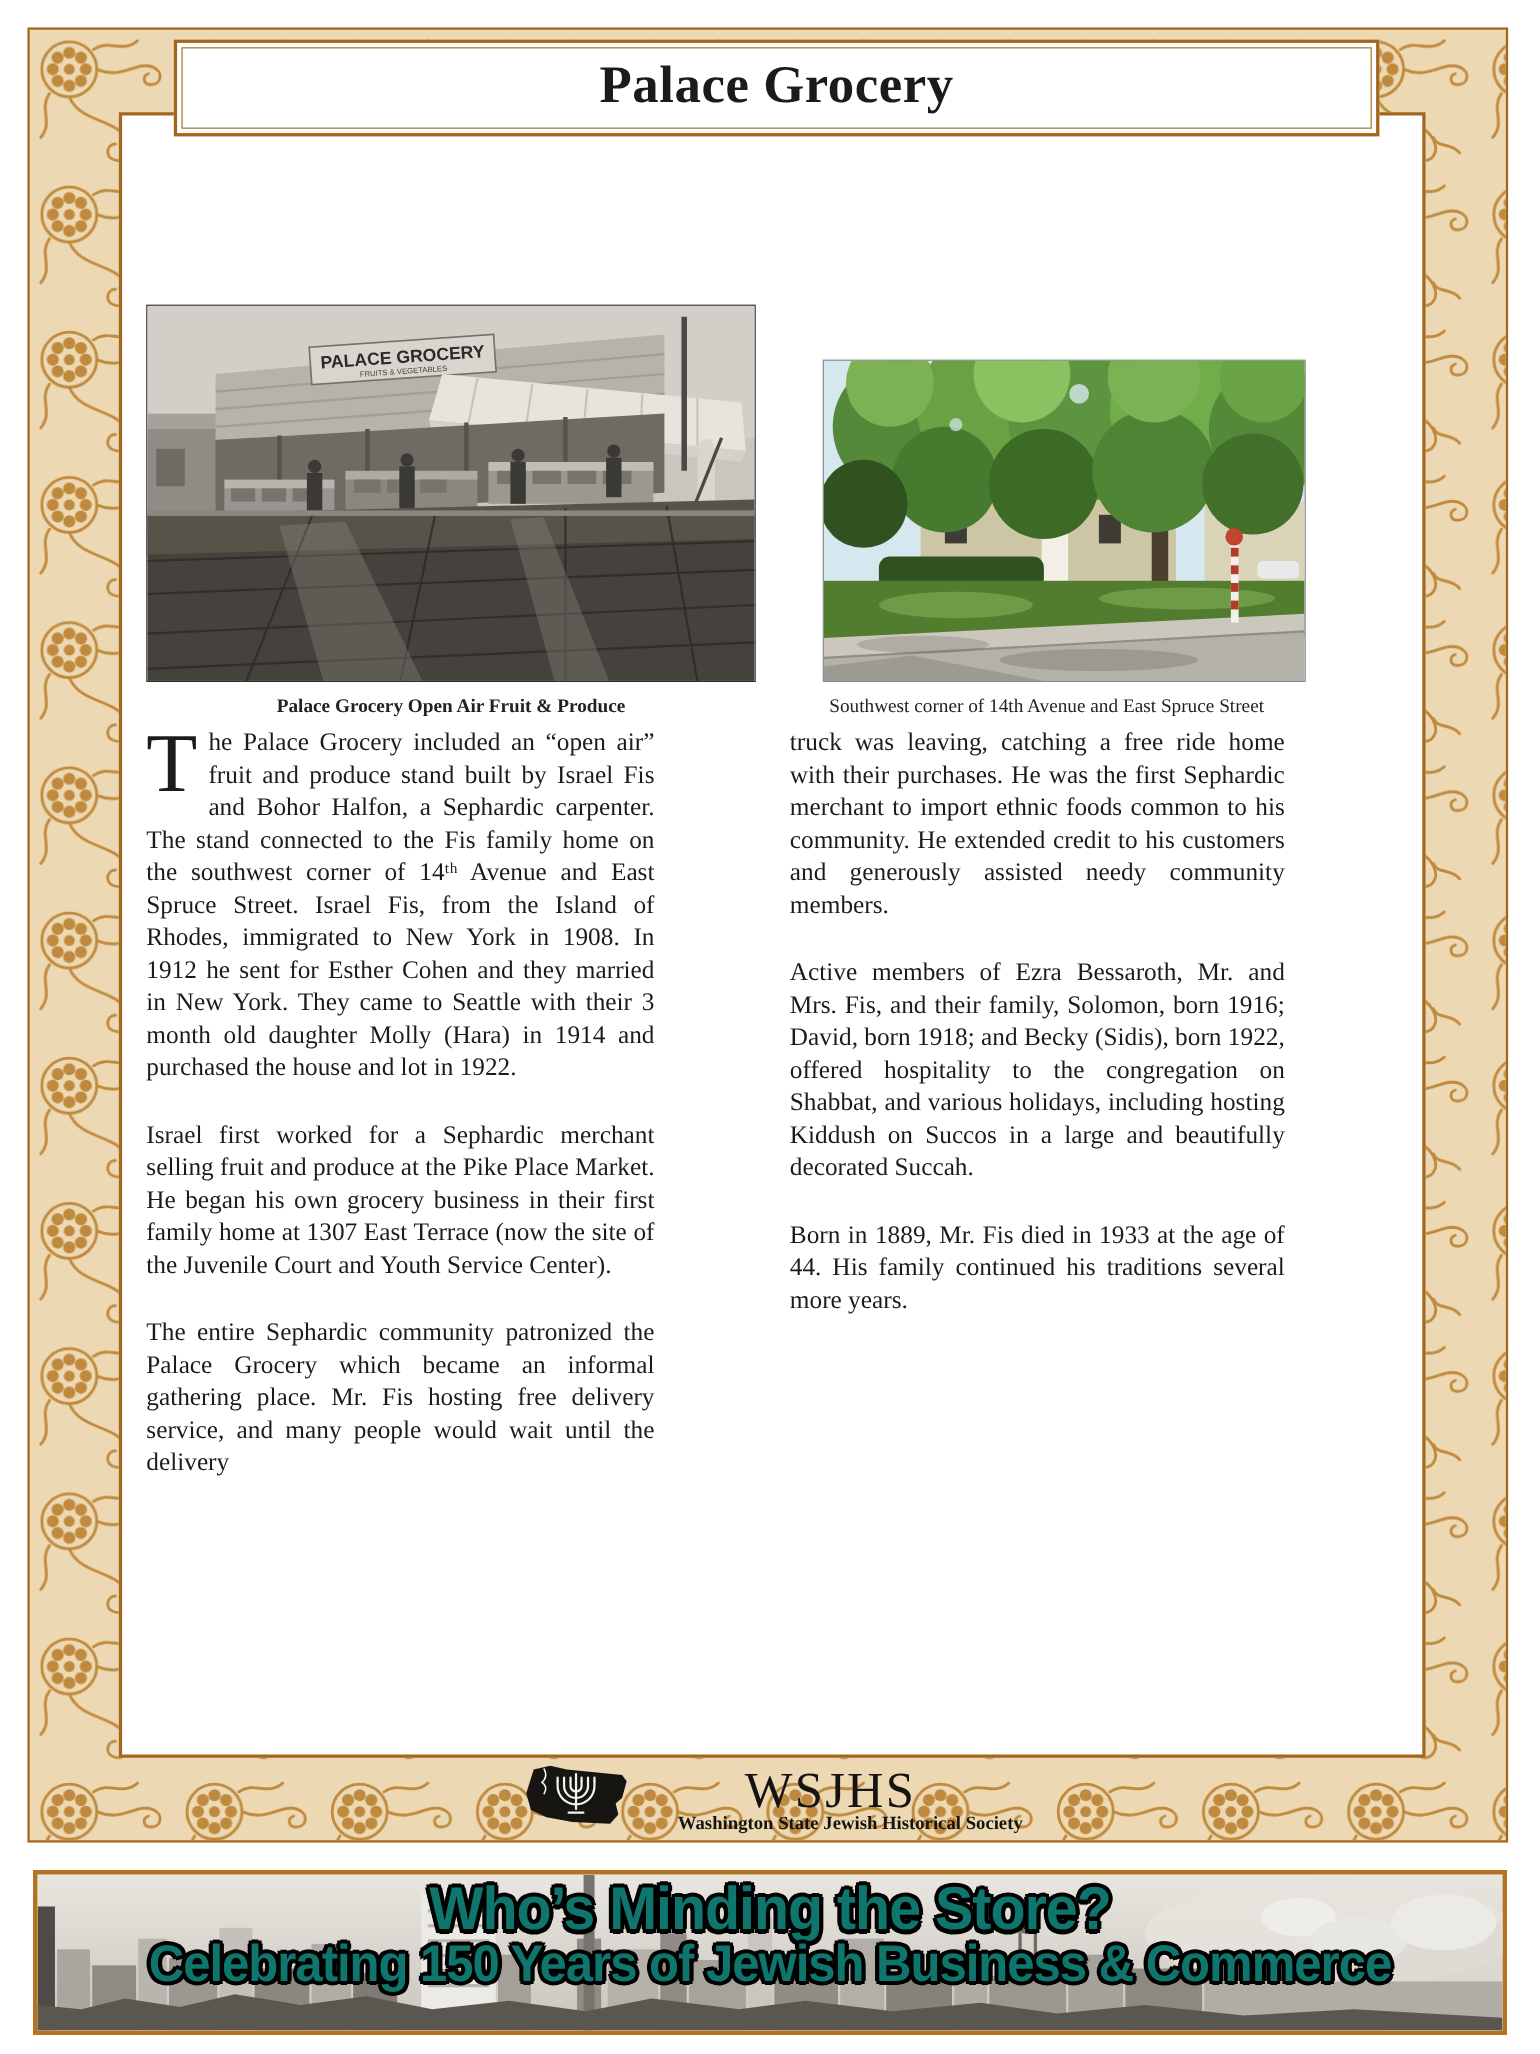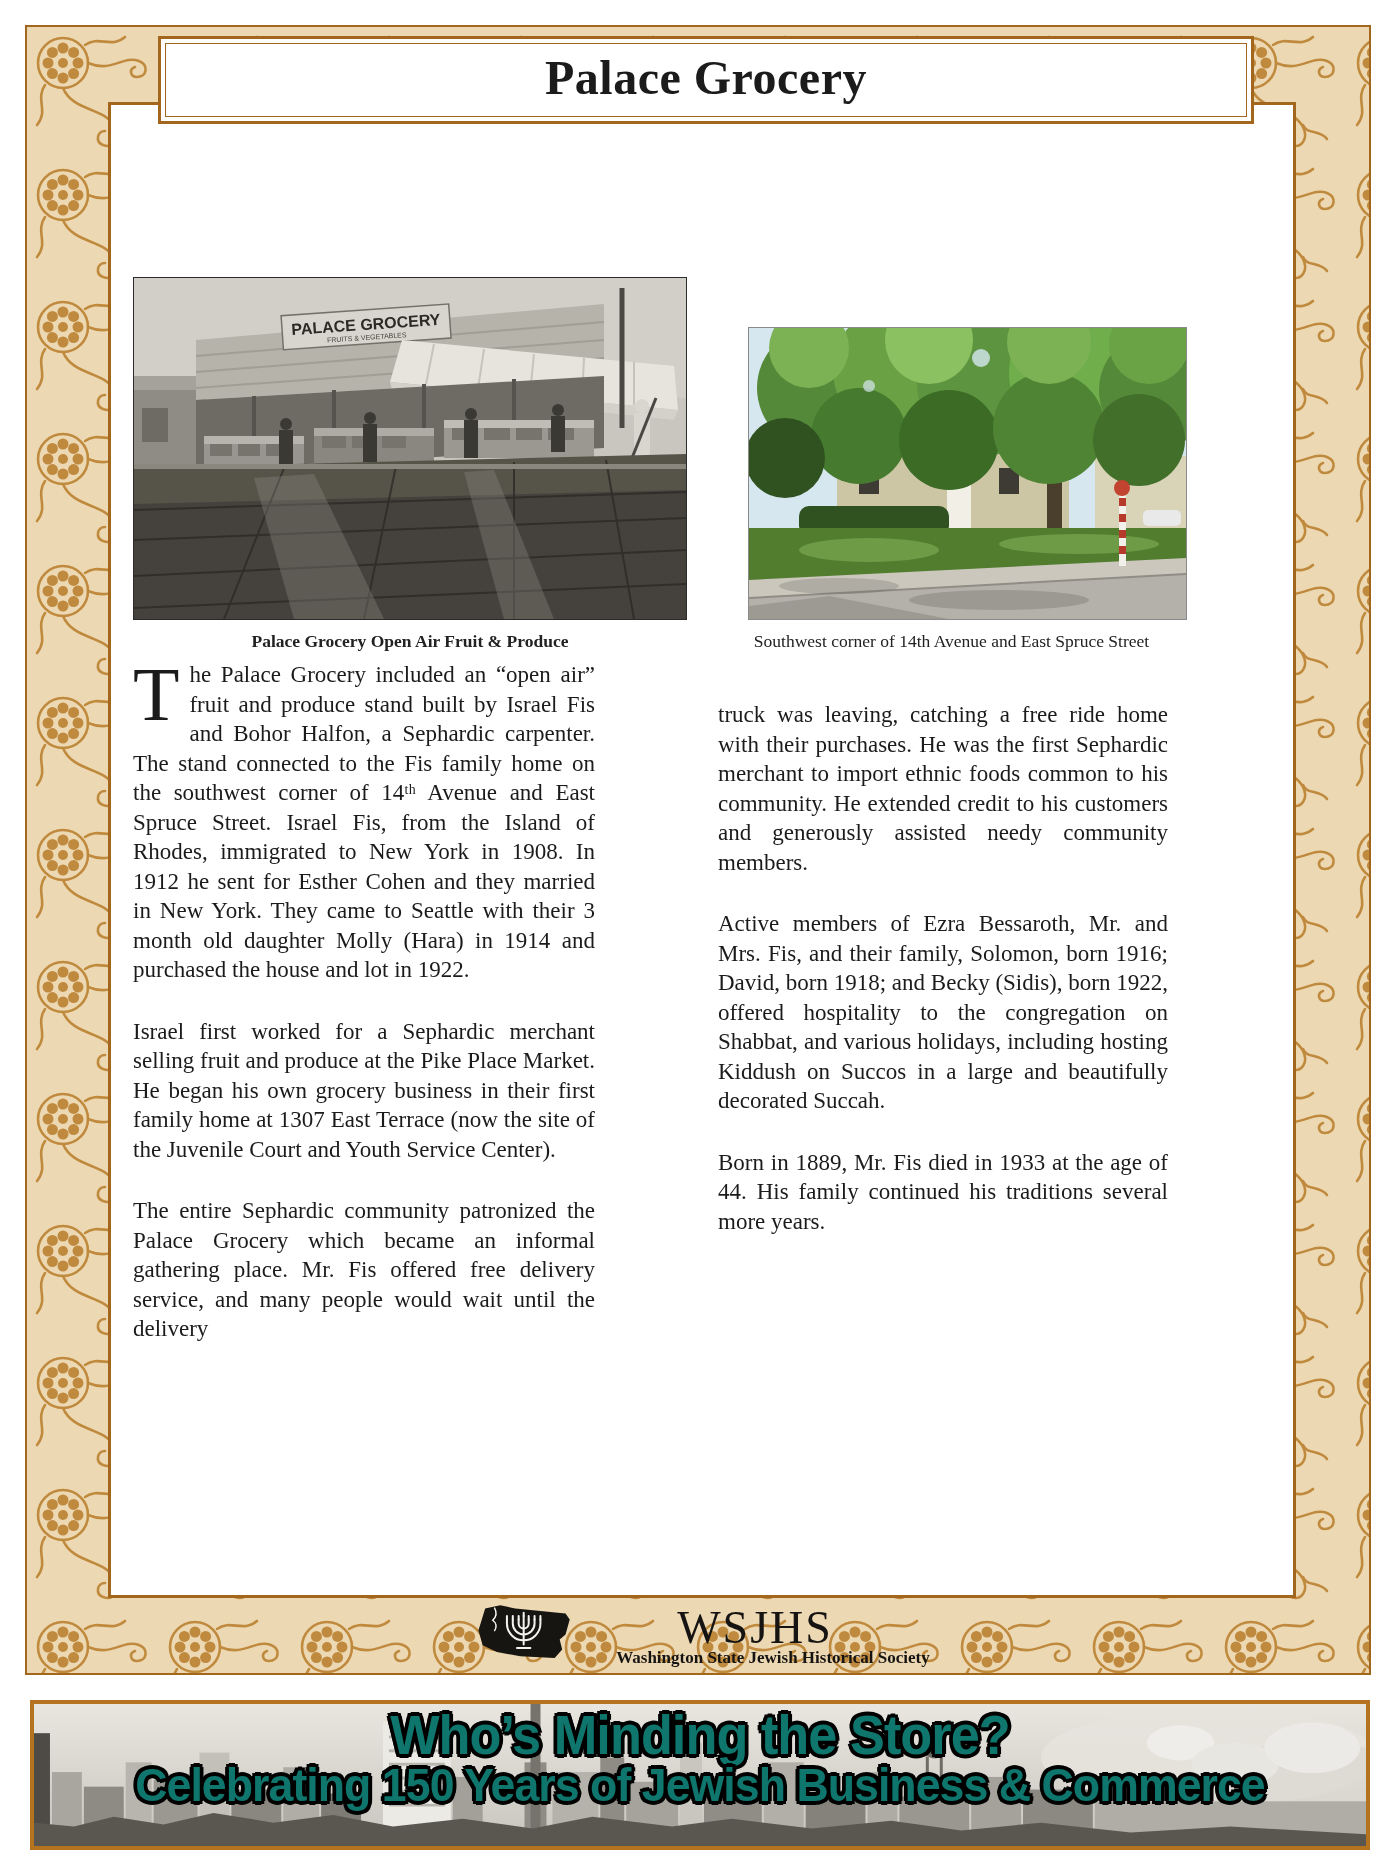--- a/index.html
+++ b/index.html
@@ -28,21 +28,21 @@
   .photo svg{display:block;width:100%;height:100%;}
   .photo-left{left:133px;top:277px;width:552px;height:341px;border:1px solid #2b2b2b;}
   .photo-right{left:748px;top:327px;width:437px;height:291px;border:1px solid #8a8a8a;}
   .caption{position:absolute;text-align:center;font-size:17.5px;line-height:22px;color:#222;}
   .cap-left{left:133px;top:630px;width:554px;font-weight:bold;}
   .cap-right{left:718px;top:630px;width:467px;}
 
   
   .col{position:absolute;top:660px;font-size:23px;line-height:29.5px;text-align:justify;}
   .col1{left:133px;width:462px;}
-  .col2{left:718px;width:450px;margin-top:40px;}
+  .col2{left:718px;width:450px;}
   .col p{margin:0 0 32px 0;}
   .dropcap{float:left;font-size:76px;line-height:60px;padding:4px 10px 0 0;}
   .citation{text-align:center;margin-top:12px;}
 
   
   .footer-logo{position:absolute;left:0;top:1598px;width:1400px;height:78px;
                display:flex;justify-content:center;align-items:center;}
   .footer-logo .state{width:104px;height:72px;margin-right:6px;flex:0 0 auto;}
   .logo-text{text-align:center;}
   .acronym{font-size:46px;line-height:42px;letter-spacing:2px;color:#161412;}
@@ -258,21 +258,21 @@
         </g>
         <circle cx="373" cy="160" r="8" fill="#c24330"></circle>
       </g>
     </svg>
   </div>
   <div class="caption cap-right">Southwest corner of 14th Avenue and East Spruce Street</div>
 
   <div class="col col1">
     <p><span class="dropcap">T</span><span>he Palace Grocery included an “open air” fruit and produce stand built by Israel Fis and Bohor Halfon, a Sephardic carpenter. The stand connected to the Fis family home on the southwest corner of 14ᵗʰ Avenue and East Spruce Street. Israel Fis, from the Island of Rhodes, immigrated to New York in 1908. In 1912 he sent for Esther Cohen and they married in New York. They came to Seattle with their 3 month old daughter Molly (Hara) in 1914 and purchased the house and lot in 1922.</span></p>
     <p>Israel first worked for a Sephardic merchant selling fruit and produce at the Pike Place Market. He began his own grocery business in their first family home at 1307 East Terrace (now the site of the Juvenile Court and Youth Service Center).</p>
-    <p>The entire Sephardic community patronized the Palace Grocery which became an informal gathering place. Mr. Fis offered free delivery service, and many people would wait until the delivery</p>
+    <p>The entire Sephardic community patronized the Palace Grocery which became an informal gathering place. Mr. Fis hosting free delivery service, and many people would wait until the delivery</p>
   </div>
   <div class="col col2">
     <p>truck was leaving, catching a free ride home with their purchases. He was the first Sephardic merchant to import ethnic foods common to his community. He extended credit to his customers and generously assisted needy community members.</p>
     <p>Active members of Ezra Bessaroth, Mr. and Mrs. Fis, and their family, Solomon, born 1916; David, born 1918; and Becky (Sidis), born 1922, offered hospitality to the congregation on Shabbat, and various holidays, including hosting Kiddush on Succos in a large and beautifully decorated Succah.</p>
     <p>Born in 1889, Mr. Fis died in 1933 at the age of 44. His family continued his traditions several more years.</p>
   </div>
 
   <div class="footer-logo">
     <svg class="state" viewBox="0 0 120 86" xmlns="http://www.w3.org/2000/svg">
       <path d="M16,9 L34,5 L52,9 L112,15 L117,22 L112,40 L105,46 L108,58 L99,68 L58,66 L30,61 L13,53 L8,35 L12,22 Z" fill="#171512"></path>

